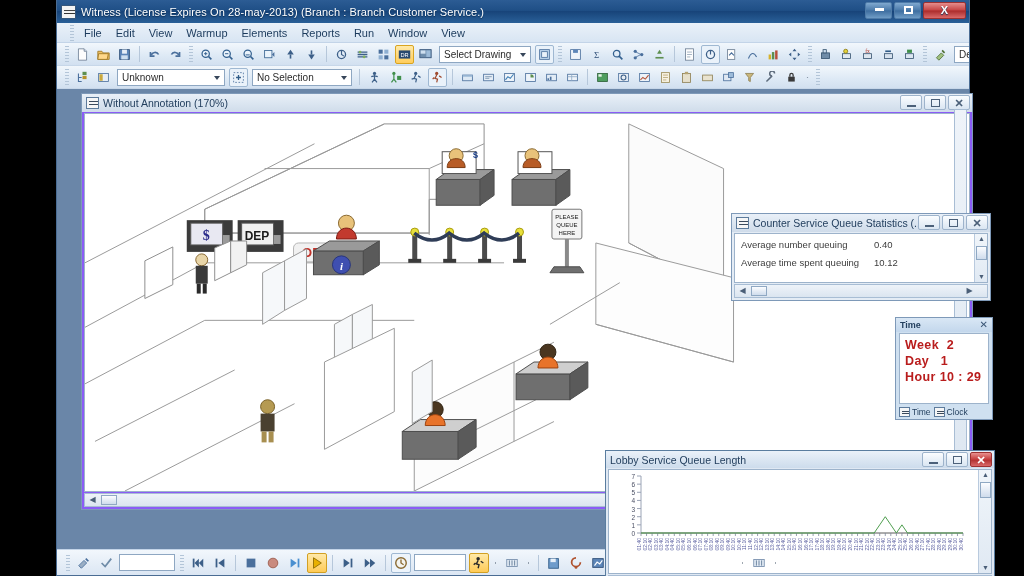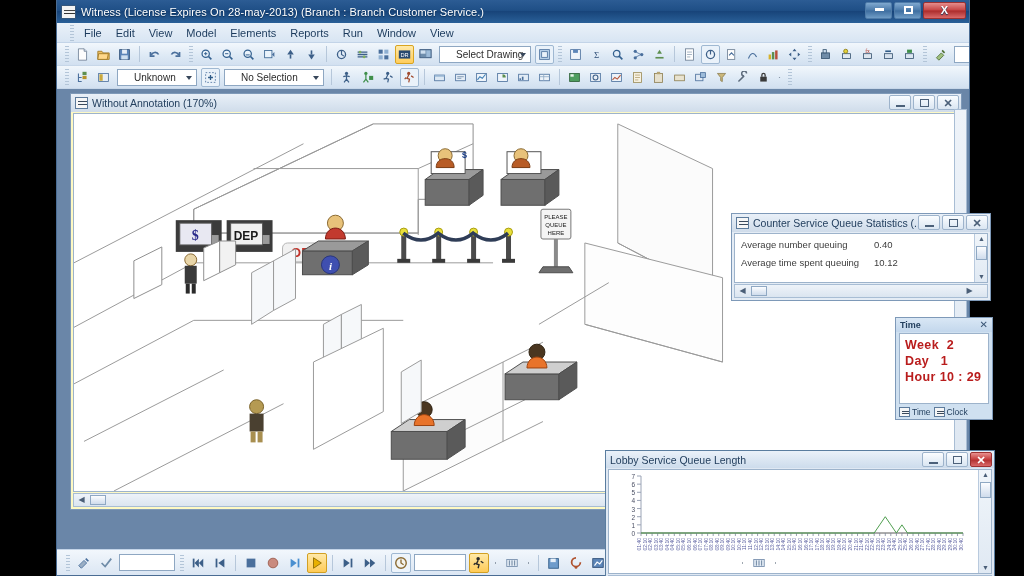--- a/index.html
+++ b/index.html
@@ -125,21 +125,21 @@
     margin: 0 3px;
     background: repeating-linear-gradient(to bottom,#b3c5d8 0 1px, transparent 1px 3px);
     flex: 0 0 auto;
   }
   .tb-combo {
     height: 17px;
     background: #fff;
     border: 1px solid #8ea7c2;
     font-size: 10px; color: #2b2b2b;
     display: flex; align-items: center;
-    padding-left: 16px;
+    padding-left: 4px;
     position: relative;
     margin: 0 3px;
     flex: 0 0 auto;
   }
   .tb-combo .arrow {
     position: absolute; right: 4px; top: 6px;
     width: 0;height: 0;
     border-left: 3px solid transparent;
     border-right: 3px solid transparent;
     border-top: 4px solid #37465a;
@@ -153,23 +153,23 @@
   #mdi-area {
     flex: 1 1 auto;
     background: #6a86a8;
     position: relative;
     padding: 4px;
   }
 
   
   #child-main {
     position: absolute;
-    left: 13px; top: 4px;
+    left: 24px; top: 4px;
     width: 892px; height: 417px;
-    background: #fef9c3;
+    background: #8b5cf6;
     border: 1px solid #7e99b8;
     display: flex; flex-direction: column;
   }
   .child-title {
     height: 18px;
     background: linear-gradient(to bottom,#e9f0f8,#cfdcea);
     display: flex; align-items: center;
     padding-left: 4px;
     position: relative;
     flex: 0 0 auto;
@@ -401,21 +401,21 @@
           </div>
         <div class="winbtn close"><span class="glyph">X</span></div>
       </div>
     </div>
 
     <div id="menubar">
       <div class="tb-grip"></div>
       <div class="menu-item">File</div>
       <div class="menu-item">Edit</div>
       <div class="menu-item">View</div>
-      <div class="menu-item">Model</div>
+      <div class="menu-item">Warmup</div>
       <div class="menu-item">Elements</div>
       <div class="menu-item">Reports</div>
       <div class="menu-item">Run</div>
       <div class="menu-item">Window</div>
       <div class="menu-item">View</div>
     </div>
 
     <div class="toolbar">
       <div class="tb-grip"></div>
       <div class="tb-btn">
@@ -728,21 +728,21 @@
           </span>
       </div>
       <div class="tb-btn">
         <span class="ico">
             <svg viewBox="0 0 16 16">
               <rect x="2" y="3" width="12" height="10" fill="#e7eef6" stroke="#4a6f9c"></rect>
               <rect x="3" y="4" width="4" height="8" fill="#c9a83c"></rect>
             </svg>
           </span>
       </div>
-      <div class="tb-combo" style="width:80px">
+      <div class="tb-combo" style="width:108px">
         <span>Unknown</span>
         <span class="arrow"></span>
       </div>
       <div class="tb-btn framed">
         <span class="ico">
             <svg viewBox="0 0 16 16">
               <rect x="2" y="2" width="12" height="12" fill="none" stroke="#4a6f9c" stroke-dasharray="2 2"></rect>
               <path d="M8 5v6M5 8h6" stroke="#2f5b87" stroke-width="1.6"></path>
             </svg>
           </span>

